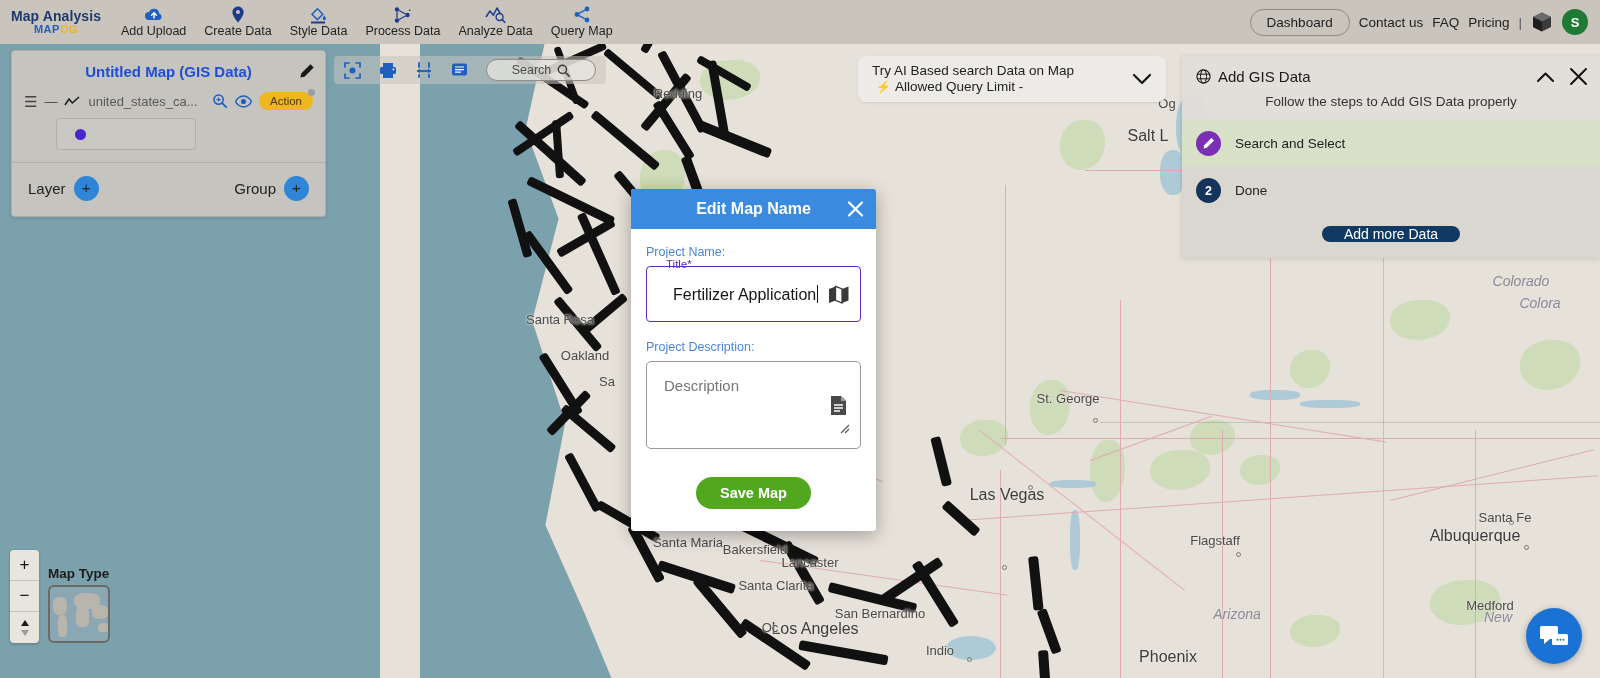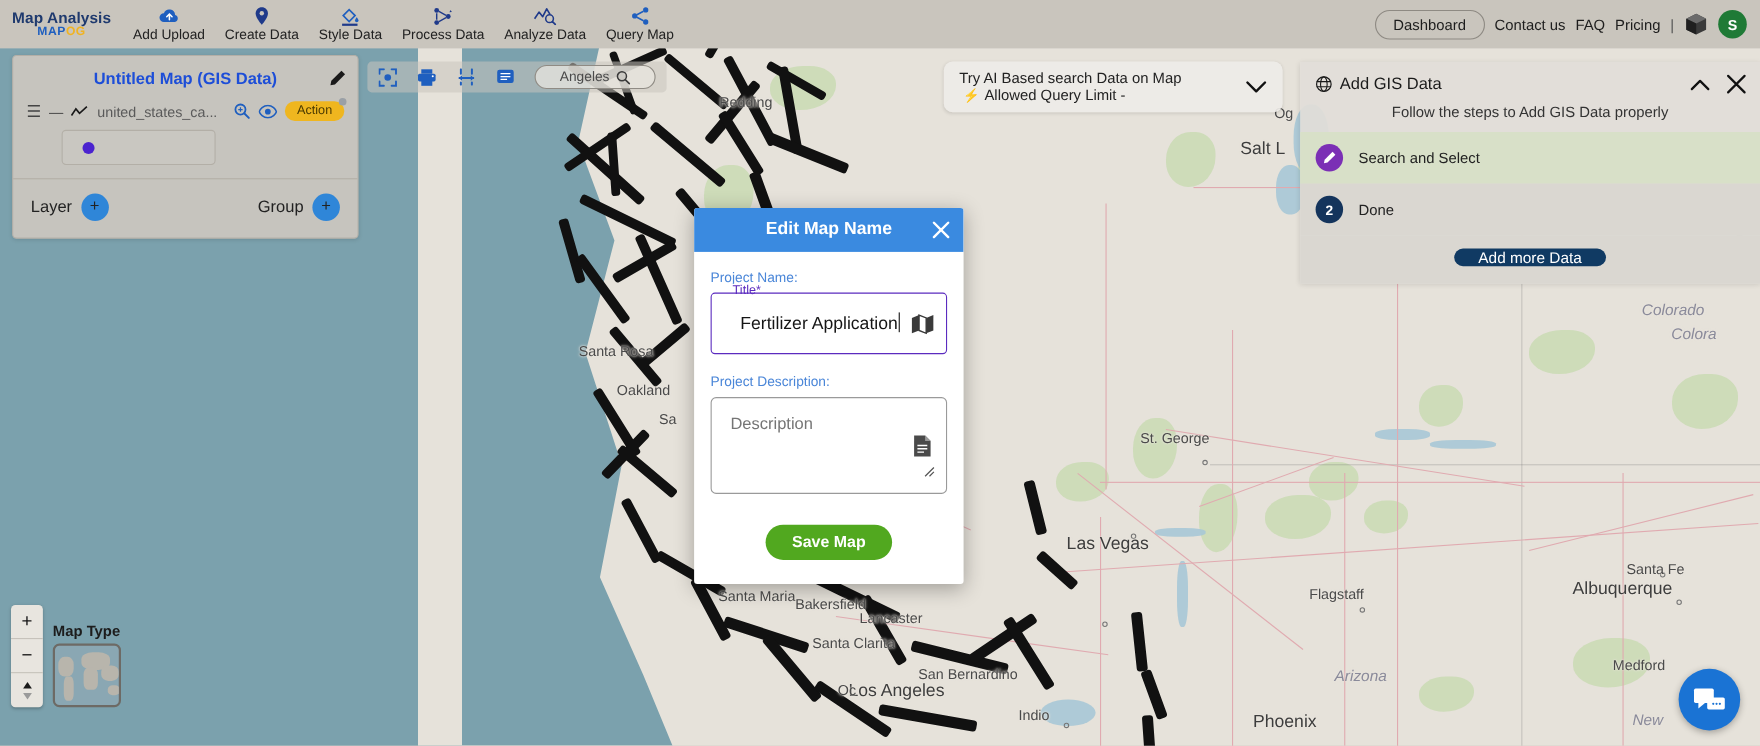--- a/index.html
+++ b/index.html
@@ -385,21 +385,21 @@
         <div class="city-label" style="left: 1505px; top: 517px; transform: translate(-50%, -50%);">Santa Fe</div>
         <div class="city-label" style="left: 1167px; top: 103px; transform: translate(-50%, -50%);">Og</div>
         <div class="city-label big" style="left: 1148px; top: 136px; transform: translate(-50%, -50%);">Salt L</div>
         <div class="city-label" style="left: 1490px; top: 605px; transform: translate(-50%, -50%);">Medford</div>
         <div class="city-label" style="left: 1588px; top: 128px; transform: translate(-50%, -50%);">Ci</div>
         <div class="city-label" style="left: 1584px; top: 187px; transform: translate(-50%, -50%);">t</div>
         <div class="city-label" style="left: 1586px; top: 218px; transform: translate(-50%, -50%);">De</div>
         <div class="state-label" style="left: 1237px; top: 614px; transform: translate(-50%, -50%);">Arizona</div>
         <div class="state-label" style="left: 1521px; top: 281px; transform: translate(-50%, -50%);">Colorado</div>
         <div class="state-label" style="left: 1540px; top: 303px; transform: translate(-50%, -50%);">Colora</div>
-        <div class="state-label" style="left: 1498px; top: 617px; transform: translate(-50%, -50%); margin-top: 37px;">New</div>
+        <div class="state-label" style="left: 1498px; top: 617px; transform: translate(-50%, -50%);">New</div>
       </div>
   </div>
 
   <div class="topbar">
     <div class="brand">
       <div class="b1">Map Analysis</div>
       <div class="b2">
         <span>MAP</span><i>OG</i>
       </div>
     </div>
@@ -565,21 +565,21 @@
           <path d="M4 13v2M14 13v2" stroke="#1f5fbf" stroke-width="1.8" stroke-linecap="round"></path>
         </svg>
     </span>
     <span class="tb-ic">
       <svg width="17" height="16" viewBox="0 0 17 16">
           <rect x="1" y="1.5" width="15" height="12" rx="2" fill="#1f5fbf"></rect>
           <path d="M4 5h9M4 7.6h9M4 10.2h6" stroke="#fff" stroke-width="1.2"></path>
         </svg>
     </span>
     <span class="searchbox">
-      <span>Angeles</span>
+      <span>Search</span>
       <span style="display:flex;">
         <svg width="13" height="13" viewBox="0 0 13 13">
             <circle cx="5.4" cy="5.4" r="4.1" fill="none" stroke="#3a3a3a" stroke-width="1.4"></circle>
             <path d="M8.5 8.5l3.6 3.6" stroke="#3a3a3a" stroke-width="1.6" stroke-linecap="round"></path>
           </svg>
       </span>
     </span>
   </div>
 
   <div class="ai-pill">

